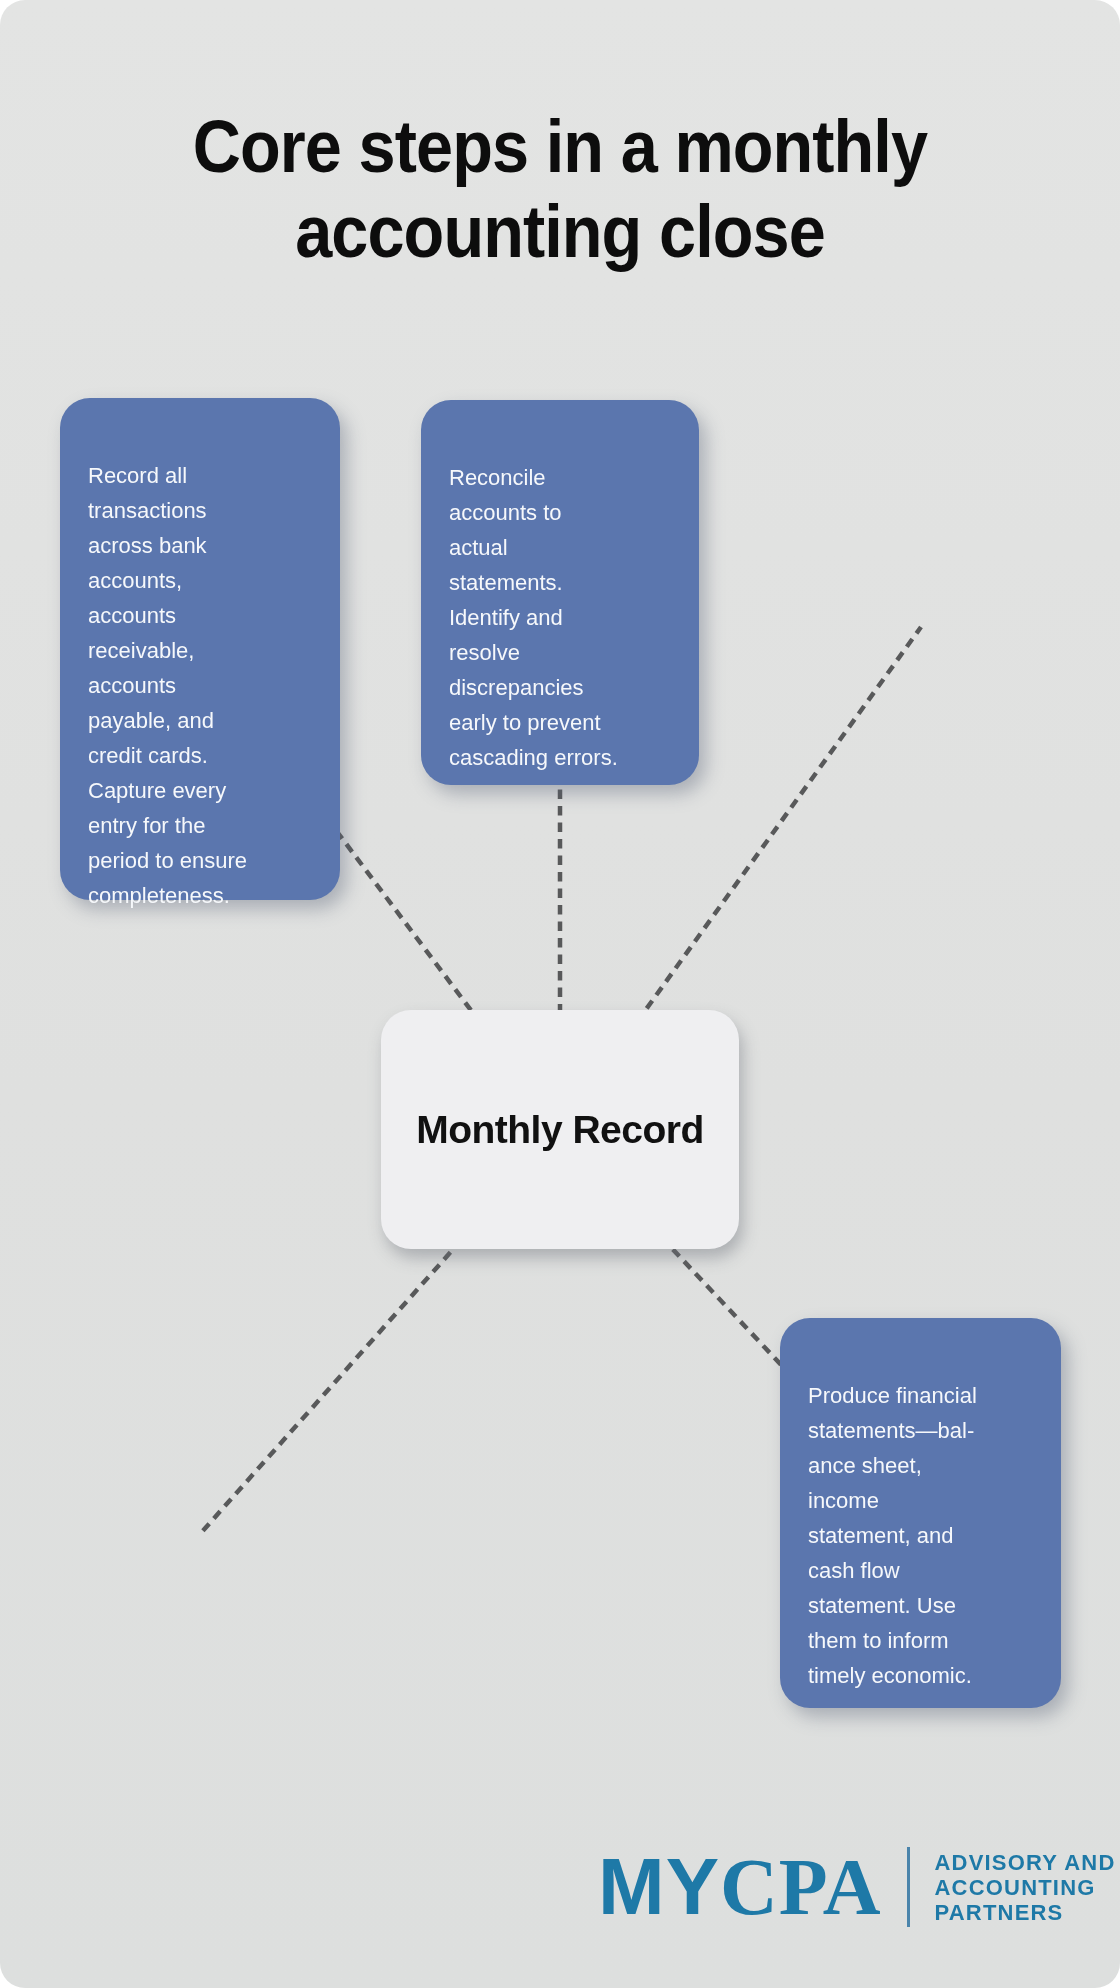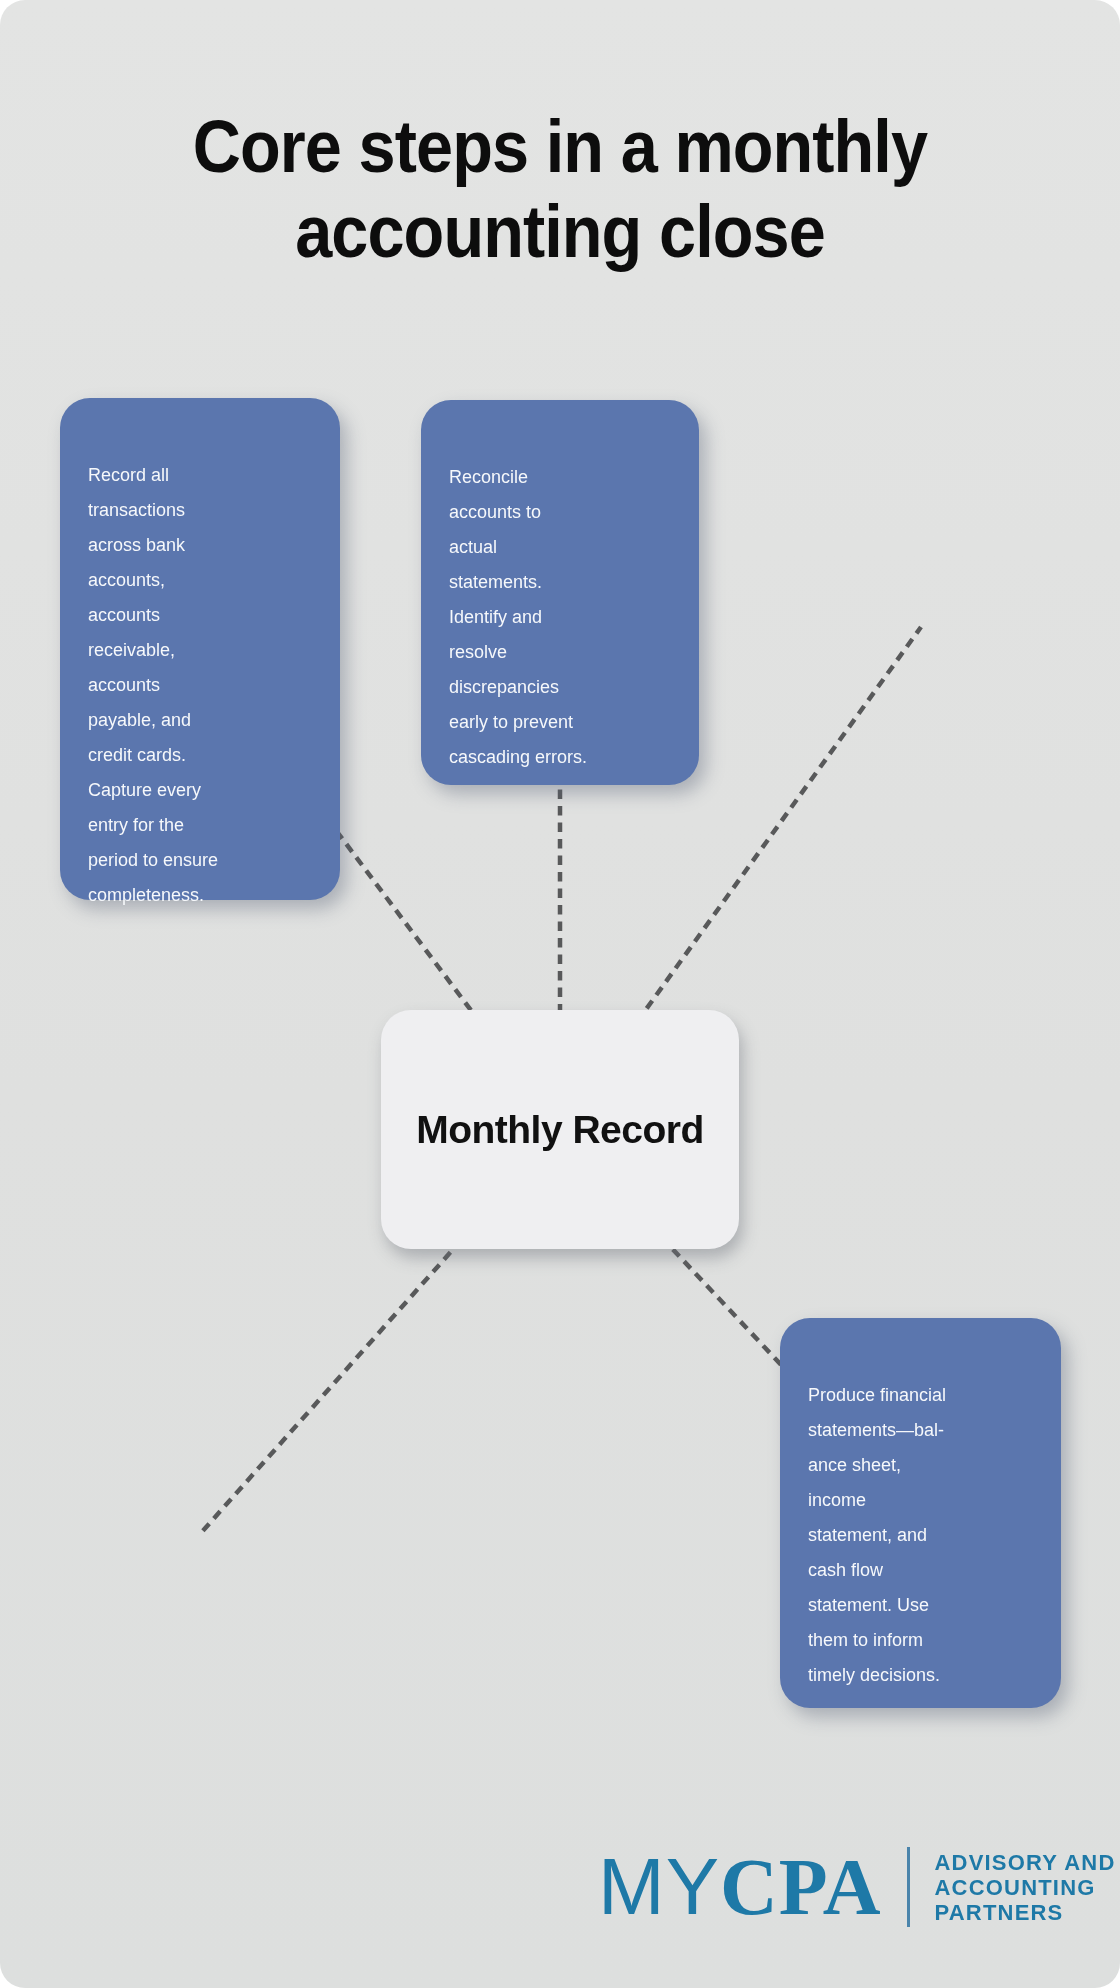--- a/index.html
+++ b/index.html
@@ -49,21 +49,21 @@
   .node {
     position: absolute;
     z-index: 2;
     border-radius: 30px;
   }
   .step-node {
     background: var(--step-box);
     color: var(--step-text);
     box-shadow: 7px 9px 18px rgba(90, 100, 120, 0.40);
     padding: 25px 18px 22px 28px;
-    font-size: 18px;
+    font-size: 22px;
     line-height: 35px;
     white-space: pre-line;
   }
   .n1 { left: 60px;  top: 398px;  width: 280px; height: 502px; }
   .n2 { left: 421px; top: 400px;  width: 278px; height: 385px; }
   .n3 { left: 781px; top: 400px;  width: 280px; height: 455px; }
   .n4 { left: 60px;  top: 1320px; width: 280px; height: 428px; }
   .n5 { left: 780px; top: 1318px; width: 281px; height: 390px; }
   .center-node {
     left: 381px; top: 1010px; width: 358px; height: 239px;
@@ -85,21 +85,21 @@
     align-items: center;
     z-index: 2;
     color: var(--brand);
   }
   .wordmark {
     font-size: 80px;
     line-height: 80px;
     letter-spacing: 1px;
     white-space: nowrap;
   }
-  .wordmark .light { font-weight: normal; margin-top: 20px; }
+  .wordmark .light { font-weight: bold; margin-top: 20px; }
   .wordmark .bold  { font-weight: bold; font-family: Liberation Serif, serif; }
   .logo-divider {
     width: 3px;
     height: 80px;
     background: #4a84ab;
     margin-left: 26px;
     margin-right: 24px;
     flex: 0 0 auto;
   }
   .tagline {
@@ -162,21 +162,21 @@
 
   <div class="node step-node n5">
     <span>Produce financial
 statements—bal-
 ance sheet,
 income
 statement, and
 cash flow
 statement. Use
 them to inform
-timely decisions.</span>
+timely economic.</span>
   </div>
 
   <div class="logo">
     <div class="wordmark"><span class="light">MY</span><span class="bold">CPA</span></div>
     <div class="logo-divider"></div>
     <div class="tagline">ADVISORY AND
 ACCOUNTING
 PARTNERS</div>
   </div>
 

